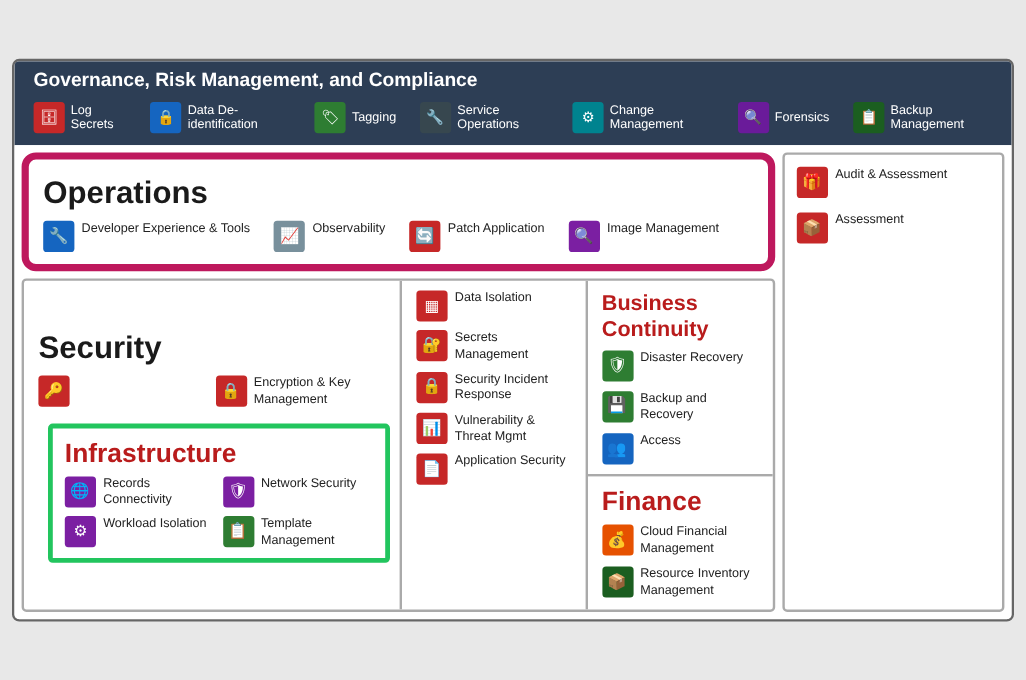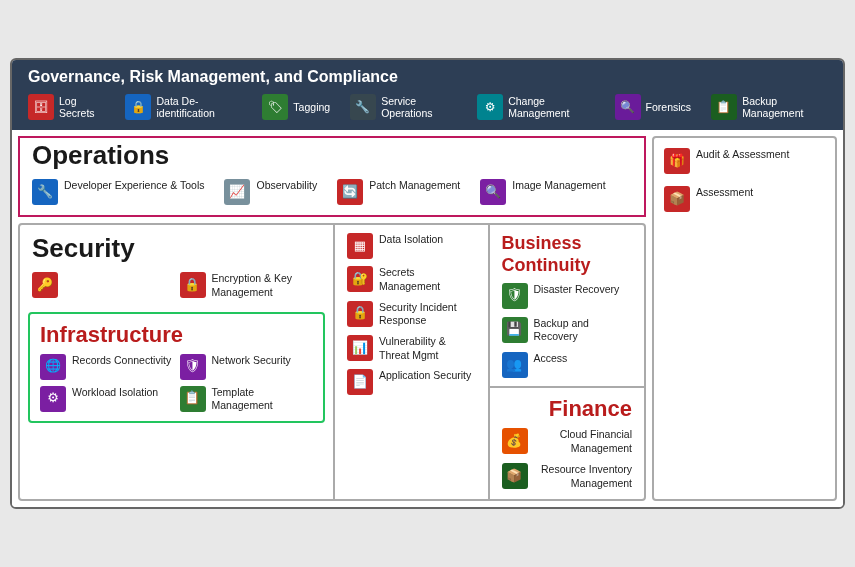--- a/index.html
+++ b/index.html
@@ -45,23 +45,23 @@
       grid-template-rows: auto 1fr;
       gap: 0;
       padding: 6px;
       gap: 6px;
       background: white;
     }
     
     .ops-box {
       grid-column: 1;
       grid-row: 1;
-      border: 2px solid #be185d;
-      border-radius: 0;
-      padding: 2px 12px 10px;
+      border: 6px solid #be185d;
+      border-radius: 12px;
+      padding: 12px 12px 10px;
     }
     
     .right-box {
       grid-column: 2;
       grid-row: 1 / 3;
       border: 2px solid #aaa;
       border-radius: 4px;
       padding: 10px 10px;
       display: flex;
       flex-direction: column;
@@ -78,42 +78,42 @@
       overflow: hidden;
     }
     
     .sec-infra-col {
       display: flex;
       flex-direction: column;
       border-right: 2px solid #aaa;
     }
     .sec-top {
       padding: 8px 12px;
+      margin-top: 32px;
     }
     .infra-box {
-      border: 2px solid #22c55e;
+      border: 4px solid #22c55e;
       border-radius: 4px;
-      margin: 4px 8px 8px 8px;
+      margin: 4px 8px 8px 20px;
       padding: 8px 10px;
     }
     
     .di-col {
       border-right: 2px solid #aaa;
       padding: 8px 12px;
       display: flex;
       flex-direction: column;
       gap: 7px;
     }
     .bc-box {
       padding: 8px 12px;
       border-bottom: 2px solid #aaa;
     }
     .fin-box {
       padding: 8px 12px;
-      text-align: right;
     }
 
     
     .il {
       display: flex;
       align-items: flex-start;
       gap: 6px;
       font-size: 10.5px;
       color: #222;
       line-height: 1.3;
@@ -206,21 +206,21 @@
         <div class="il">
           <div class="ib" style="background:#1565c0;">🔧</div>
           <span>Developer Experience &amp; Tools</span>
         </div>
         <div class="il">
           <div class="ib" style="background:#78909c;">📈</div>
           <span>Observability</span>
         </div>
         <div class="il">
           <div class="ib" style="background:#c62828;">🔄</div>
-          <span>Patch Management</span>
+          <span>Patch Application</span>
         </div>
         <div class="il">
           <div class="ib" style="background:#7b1fa2;">🔍</div>
           <span>Image Management</span>
         </div>
       </div>
     </div>
 
     <div class="right-box">
       <div class="il">

